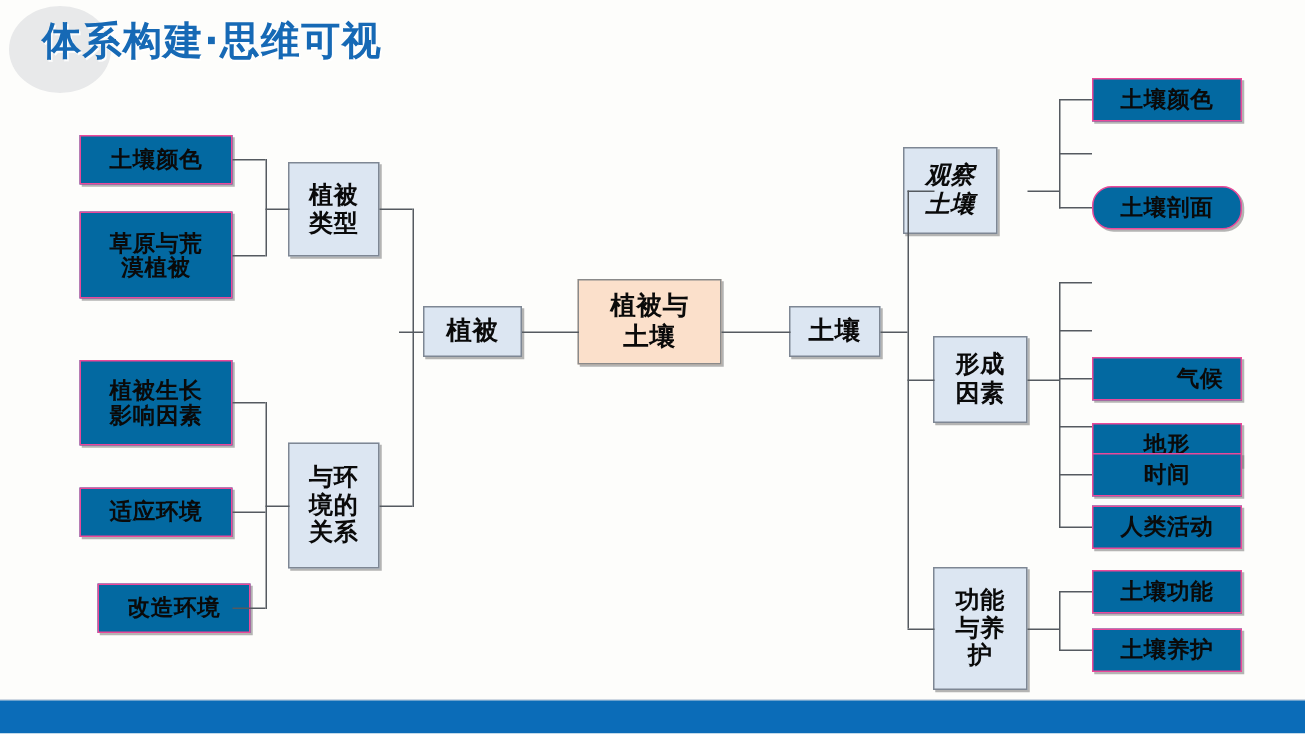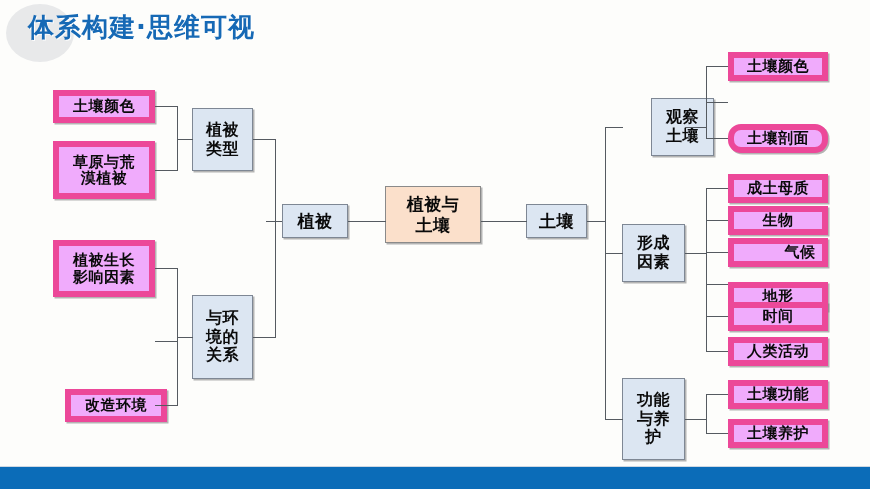--- a/index.html
+++ b/index.html
@@ -61,22 +61,22 @@
     color: #0a0a0a;
     line-height: 1.08;
     white-space: pre-line;
     background: #ffffff;
     border: 1px solid #3b3b3b;
     box-shadow: 1.5px 1.5px 0 rgba(120,120,120,0.55);
     font-size: 15px;
     letter-spacing: 0.5px;
   }
   .node.leaf {
-    border: 6px solid #ec4899;
-    background: #f0abfc;
+    border: 1px solid #ec4899;
+    background: #0369a1;
   }
   .node.branch {
     background: #dce6f2;
     border: 1px solid #7e8794;
     font-size: 16px;
     line-height: 1.16;
   }
   .node.center-node {
     background: #fbe0cb;
     border: 1px solid #8a8a8a;
@@ -106,52 +106,51 @@
   <div id="title-text">体系构建·思维可视</div>
 
   <div class="node leaf" style="left:53px; top:90px; width:102px; height:33px;">土壤颜色</div>
 
   <div class="node leaf" style="left:53px; top:141px; width:102px; height:58px;text-align:center;">草原与荒
 漠植被</div>
 
   <div class="node leaf" style="left:53px; top:240px; width:102px; height:57px;">植被生长
 影响因素</div>
 
+  <div class="node leaf" style="left:53px; top:325px; width:102px; height:33px;">适应环境</div>
 
   <div class="node leaf" style="left:53px; top:389px; width:102px; height:33px;margin-left:12px;">改造环境</div>
 
   <div class="node branch" style="left:192px; top:108px; width:61px; height:63px;">植被
 类型</div>
 
   <div class="node branch" style="left:192px; top:295px; width:61px; height:84px;">与环
 境的
 关系</div>
 
   <div class="node mid-node" style="left:282px; top:204px; width:66px; height:34px;">植被</div>
 
   <div class="node center-node" style="left:385px; top:186px; width:96px; height:57px;">植被与
 土壤</div>
 
   <div class="node mid-node" style="left:526px; top:204px; width:61px; height:34px;">土壤</div>
 
-  <div class="node branch" style="left:651px; top:98px; width:63px; height:58px;">观察
+  <div class="node branch" style="left:602px; top:98px; width:63px; height:58px;font-style:italic;">观察
 土壤</div>
 
   <div class="node branch" style="left:622px; top:224px; width:63px; height:58px;">形成
 因素</div>
 
   <div class="node branch" style="left:622px; top:378px; width:63px; height:82px;">功能
 与养
 护</div>
 
   <div class="node leaf" style="left:728px; top:52px; width:100px; height:29px;">土壤颜色</div>
   <div class="node leaf" style="left:728px; top:124px; width:100px; height:29px;border-radius:13px;">土壤剖面</div>
 
-  <div class="node leaf" style="left:728px; top:174px; width:100px; height:29px;">成土母质</div>
-  <div class="node leaf" style="left:728px; top:206px; width:100px; height:29px;">生物</div>
   <div class="node leaf" style="left:728px; top:238px; width:100px; height:29px;padding-left:44px;">气候</div>
   <div class="node leaf" style="left:728px; top:270px; width:100px; height:29px;margin-top:12px;">地形</div>
   <div class="node leaf" style="left:728px; top:302px; width:100px; height:29px;">时间</div>
   <div class="node leaf" style="left:728px; top:337px; width:100px; height:29px;">人类活动</div>
 
   <div class="node leaf" style="left:728px; top:380px; width:100px; height:29px;">土壤功能</div>
   <div class="node leaf" style="left:728px; top:419px; width:100px; height:29px;">土壤养护</div>
 
   <div class="ln h" style="left:155px; top:106px; width:22px;"></div>
   <div class="ln h" style="left:155px; top:170px; width:22px;"></div>

